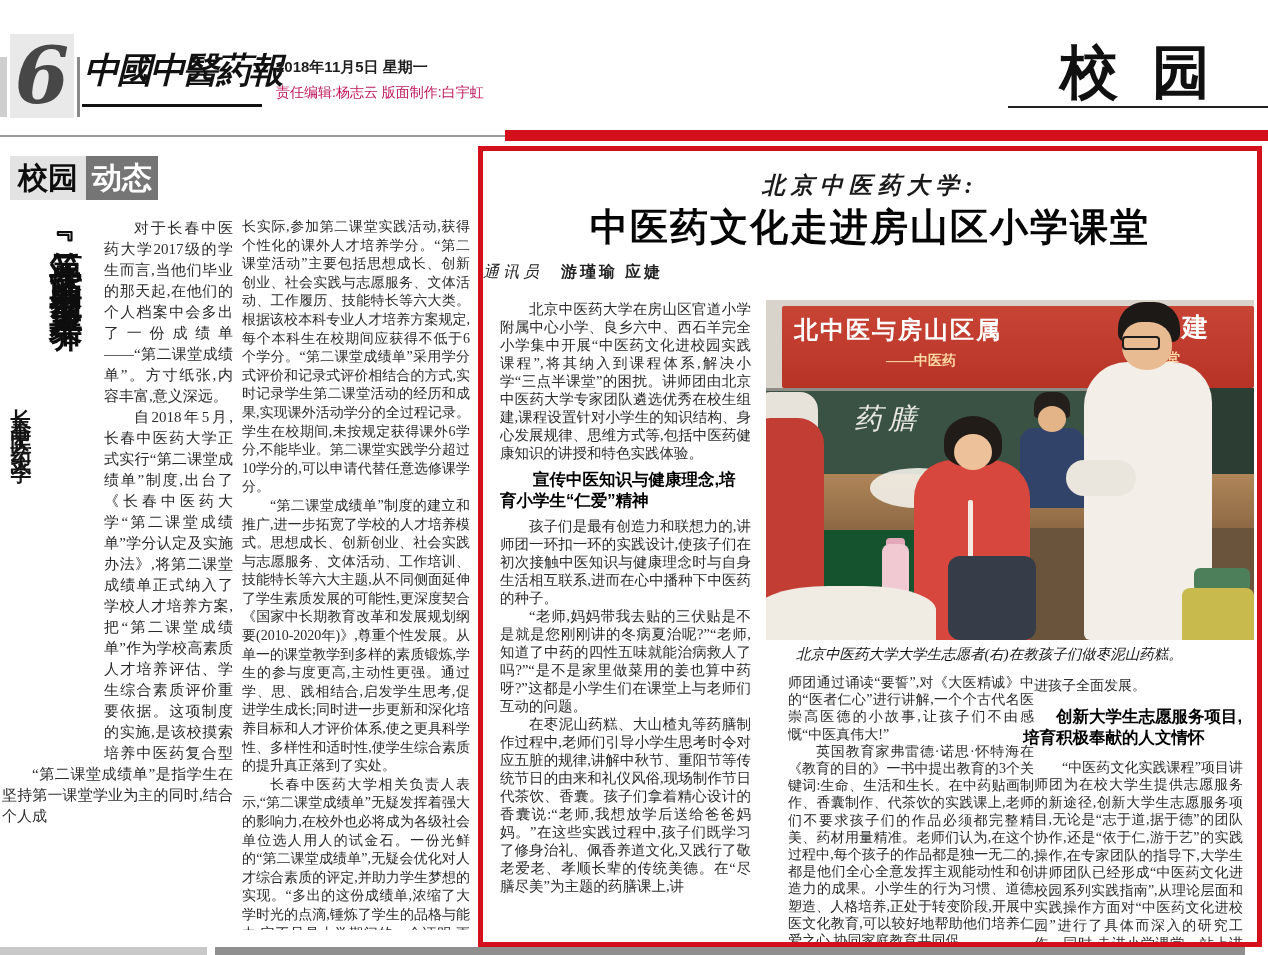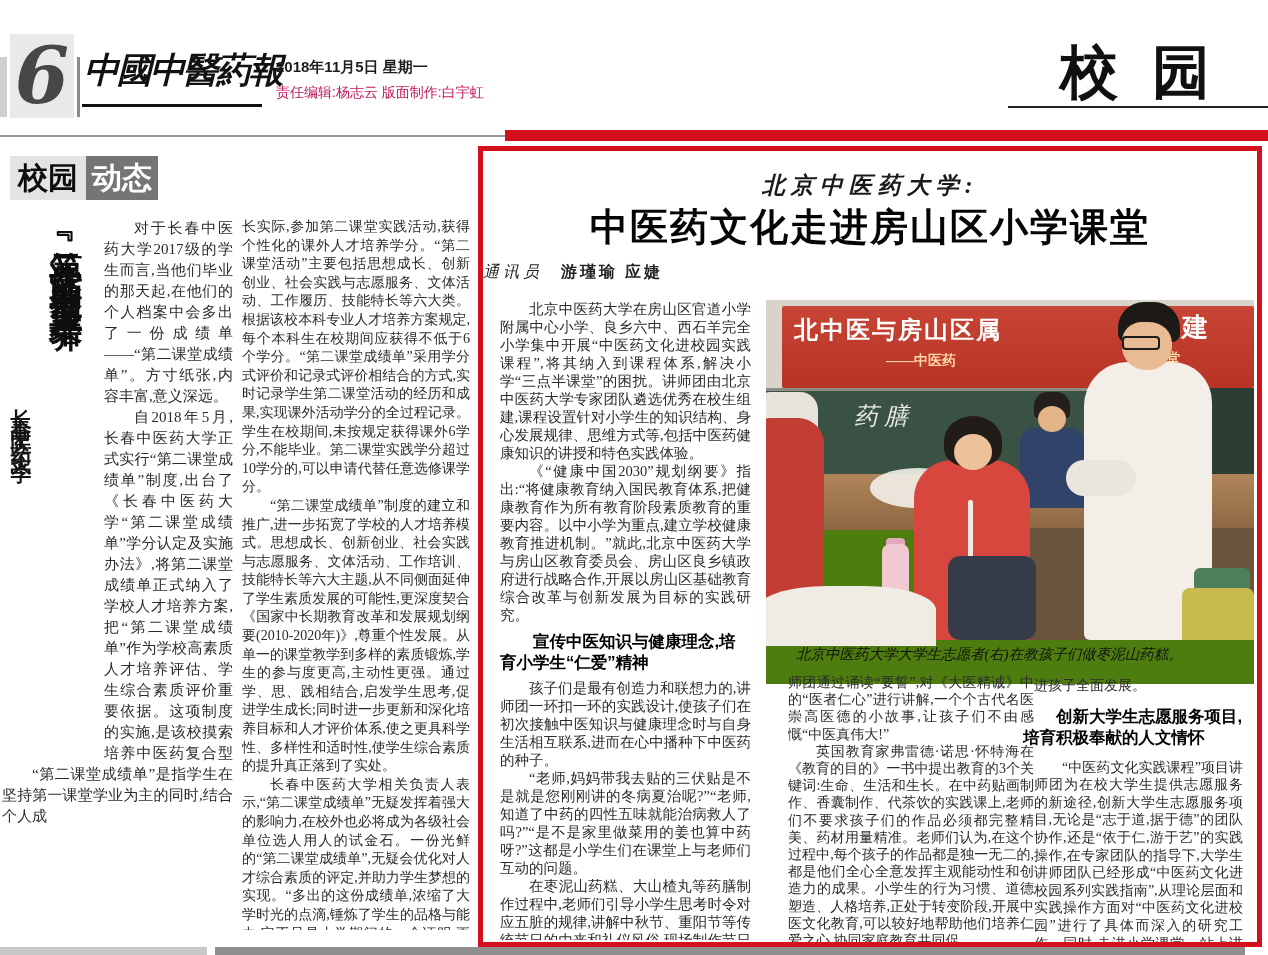--- a/index.html
+++ b/index.html
@@ -62,35 +62,35 @@
   .subhead{font-family:"Liberation Sans","DejaVu Sans",sans-serif;font-weight:700;
            font-size:16.5px;line-height:21px;color:#000;margin:7px 0 6px 0;text-indent:2em;text-align:left;}
   .fcol2{left:767px;top:674px;width:246px;height:268px;overflow:hidden;margin-left:21px;}
   .fcol2 .para{font-size:14px;line-height:17.2px;text-align:justify;margin:0;}
   .fcol3{left:1023px;top:666px;width:231px;height:276px;overflow:hidden;}
   .fcol3 .para{font-size:14px;line-height:17.6px;text-align:justify;margin:11px;}
   .photo-caption{left:767px;top:645px;width:470px;font-size:14.5px;color:#111;
                  font-style:italic;text-indent:2em;}
 
   
-  .photo{left:766px;top:300px;width:488px;height:384px;overflow:hidden;background:#4d7c0f;}
+  .photo{left:766px;top:300px;width:488px;height:340px;overflow:hidden;background:#14532d;}
   .ph{position:absolute;}
   .ph-wall{left:0;top:0;width:100%;height:95px;background:#d9d4cb;}
   .ph-banner{left:16px;top:6px;right:0;width:472px;height:82px;
              background:linear-gradient(180deg,#c84435 0%,#b63326 100%);border-radius:2px;}
   .ph-banner-t1l{left:28px;top:14px;font-size:24px;font-weight:700;color:#fff;letter-spacing:2px;
                  font-family:"Liberation Sans",sans-serif;}
   .ph-banner-t1r{left:360px;top:10px;font-size:26px;font-weight:700;color:#fff;letter-spacing:2px;
                  font-family:"Liberation Sans",sans-serif;}
   .ph-banner-t2l{left:120px;top:52px;font-size:14px;font-weight:700;color:#ffd9a6;}
   .ph-banner-t2r{left:372px;top:50px;font-size:14px;font-weight:700;color:#ffd9a6;}
   .ph-board{left:0;top:88px;width:100%;height:86px;background:#3a5244;border-top:3px solid #8d8d85;
             border-bottom:4px solid #7a7268;}
   .ph-board-dark{right:0;top:88px;width:120px;height:86px;background:#2c3e34;}
-  .ph-chalk{left:88px;top:100px;font-size:24px;color:#e9e9e2;font-style:italic;letter-spacing:6px;}
+  .ph-chalk{left:88px;top:100px;font-size:28px;color:#e9e9e2;font-style:italic;letter-spacing:6px;}
   .ph-table{left:0;top:174px;width:100%;height:56px;background:linear-gradient(180deg,#b08659 0%,#8c6843 100%);}
   .ph-under{left:150px;top:228px;width:340px;height:112px;background:#6b543c;}
   .ph-bag1{left:104px;top:168px;width:96px;height:40px;background:#f2efe9;border-radius:50%;opacity:.9;}
   .ph-bag2{left:206px;top:176px;width:72px;height:32px;background:#eceae2;border-radius:50%;opacity:.9;}
   .ph-woman{left:-6px;top:92px;width:58px;height:95px;background:#e8e3da;border-radius:10px 18px 0 0;}
   .ph-kid-left{left:-14px;top:118px;width:72px;height:222px;background:#c23d33;border-radius:18px 26px 0 0;}
   .ph-boy-hair{left:268px;top:92px;width:36px;height:26px;background:#241f1b;border-radius:14px 14px 4px 4px;}
   .ph-boy-face{left:272px;top:106px;width:28px;height:26px;background:#e4b489;border-radius:50%;}
   .ph-boy-body{left:254px;top:128px;width:64px;height:80px;background:#32436a;border-radius:14px 14px 0 0;}
   .ph-girl-hair{left:178px;top:116px;width:58px;height:50px;background:#221c18;border-radius:50% 50% 35% 35%;}
@@ -156,21 +156,20 @@
 <div class="abs feature-box"></div>
 <div class="abs kicker">北京中医药大学:</div>
 <div class="abs feature-title">中医药文化走进房山区小学课堂</div>
 <div class="abs byline">
   <span class="lbl">通讯员</span>
   <b>游瑾瑜  应婕</b>
 </div>
 
 <div class="abs fcol1">
   <p class="para">北京中医药大学在房山区官道小学附属中心小学、良乡六中、西石羊完全小学集中开展“中医药文化进校园实践课程”,将其纳入到课程体系,解决小学“三点半课堂”的困扰。讲师团由北京中医药大学专家团队遴选优秀在校生组建,课程设置针对小学生的知识结构、身心发展规律、思维方式等,包括中医药健康知识的讲授和特色实践体验。</p>
-  <p class="para">《“健康中国2030”规划纲要》指出:“将健康教育纳入国民教育体系,把健康教育作为所有教育阶段素质教育的重要内容。以中小学为重点,建立学校健康教育推进机制。”就此,北京中医药大学与房山区教育委员会、房山区良乡镇政府进行战略合作,开展以房山区基础教育综合改革与创新发展为目标的实践研究。</p>
   <p class="subhead">宣传中医知识与健康理念,培育小学生“仁爱”精神</p>
   <p class="para">孩子们是最有创造力和联想力的,讲师团一环扣一环的实践设计,使孩子们在初次接触中医知识与健康理念时与自身生活相互联系,进而在心中播种下中医药的种子。</p>
   <p class="para">“老师,妈妈带我去贴的三伏贴是不是就是您刚刚讲的冬病夏治呢?”“老师,知道了中药的四性五味就能治病救人了吗?”“是不是家里做菜用的姜也算中药呀?”这都是小学生们在课堂上与老师们互动的问题。</p>
   <p class="para">在枣泥山药糕、大山楂丸等药膳制作过程中,老师们引导小学生思考时令对应五脏的规律,讲解中秋节、重阳节等传统节日的由来和礼仪风俗,现场制作节日代茶饮、香囊。孩子们拿着精心设计的香囊说:“老师,我想放学后送给爸爸妈妈。”在这些实践过程中,孩子们既学习了修身治礼、佩香养道文化,又践行了敬老爱老、孝顺长辈的传统美德。在“尽膳尽美”为主题的药膳课上,讲</p>
 </div>
 
 <div class="abs photo">
   <div class="ph ph-wall"></div>
   <div class="ph ph-banner"></div>
   <div class="ph ph-banner-t1l">北中医与房山区属</div>

